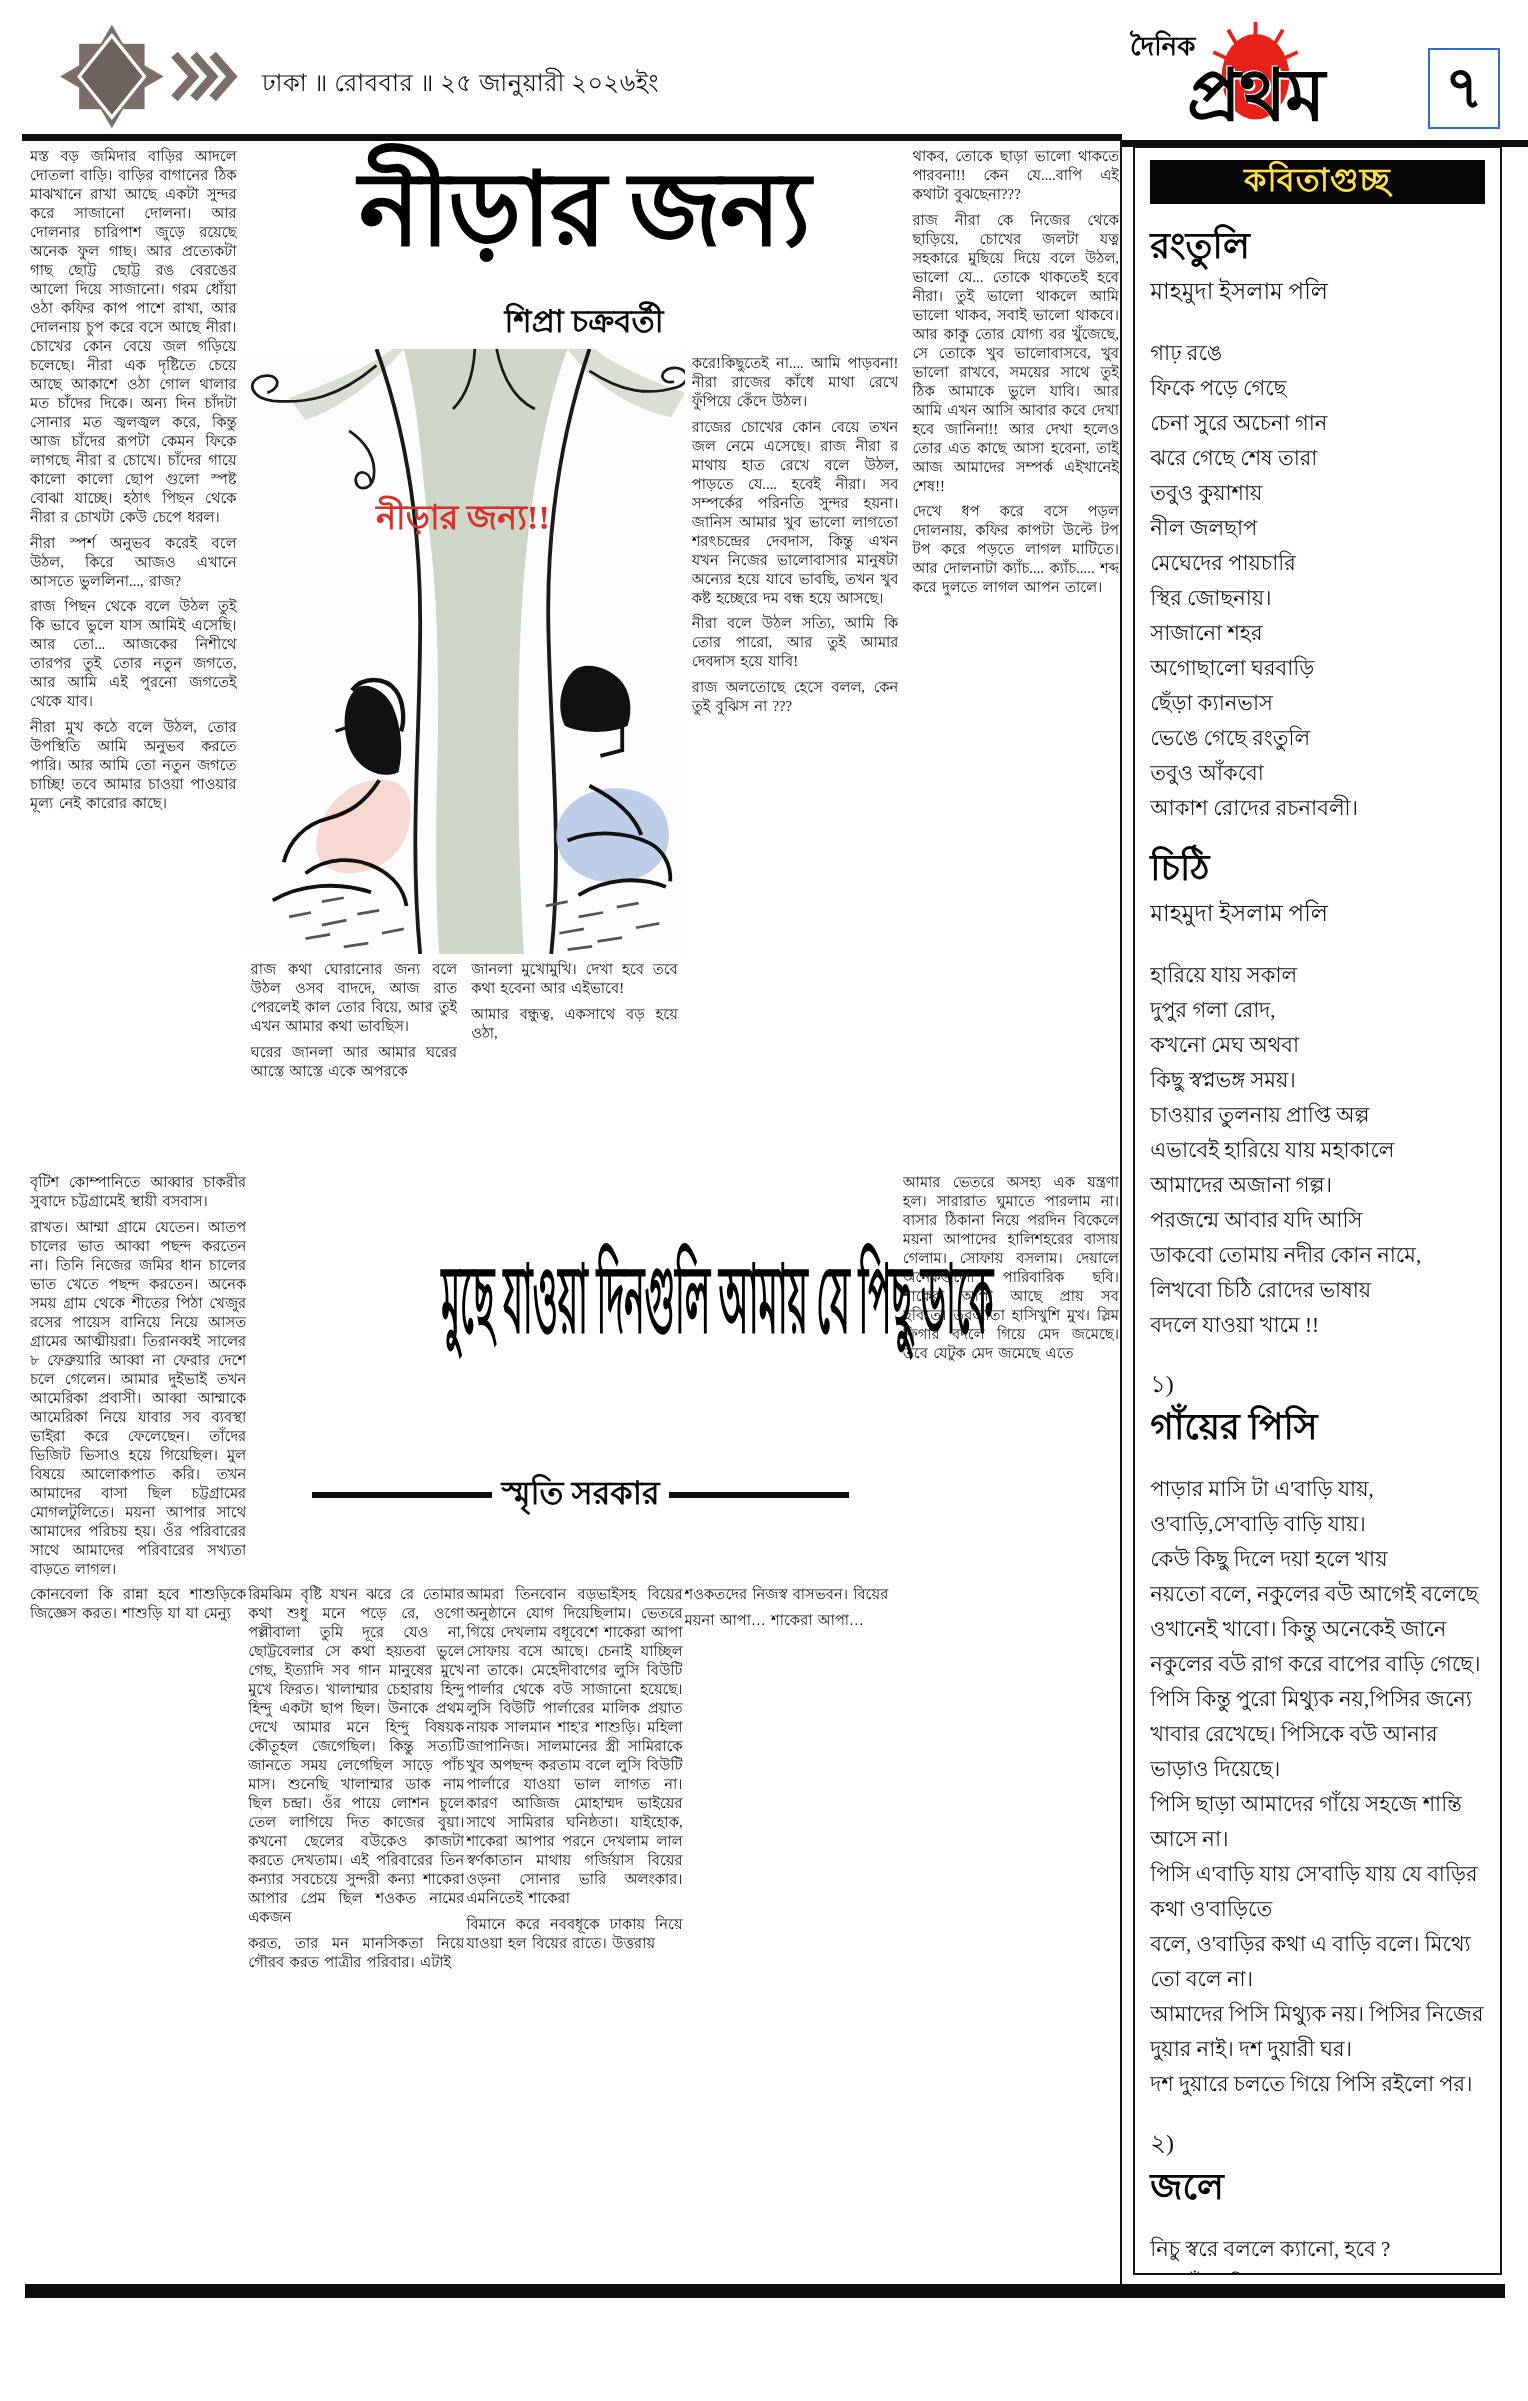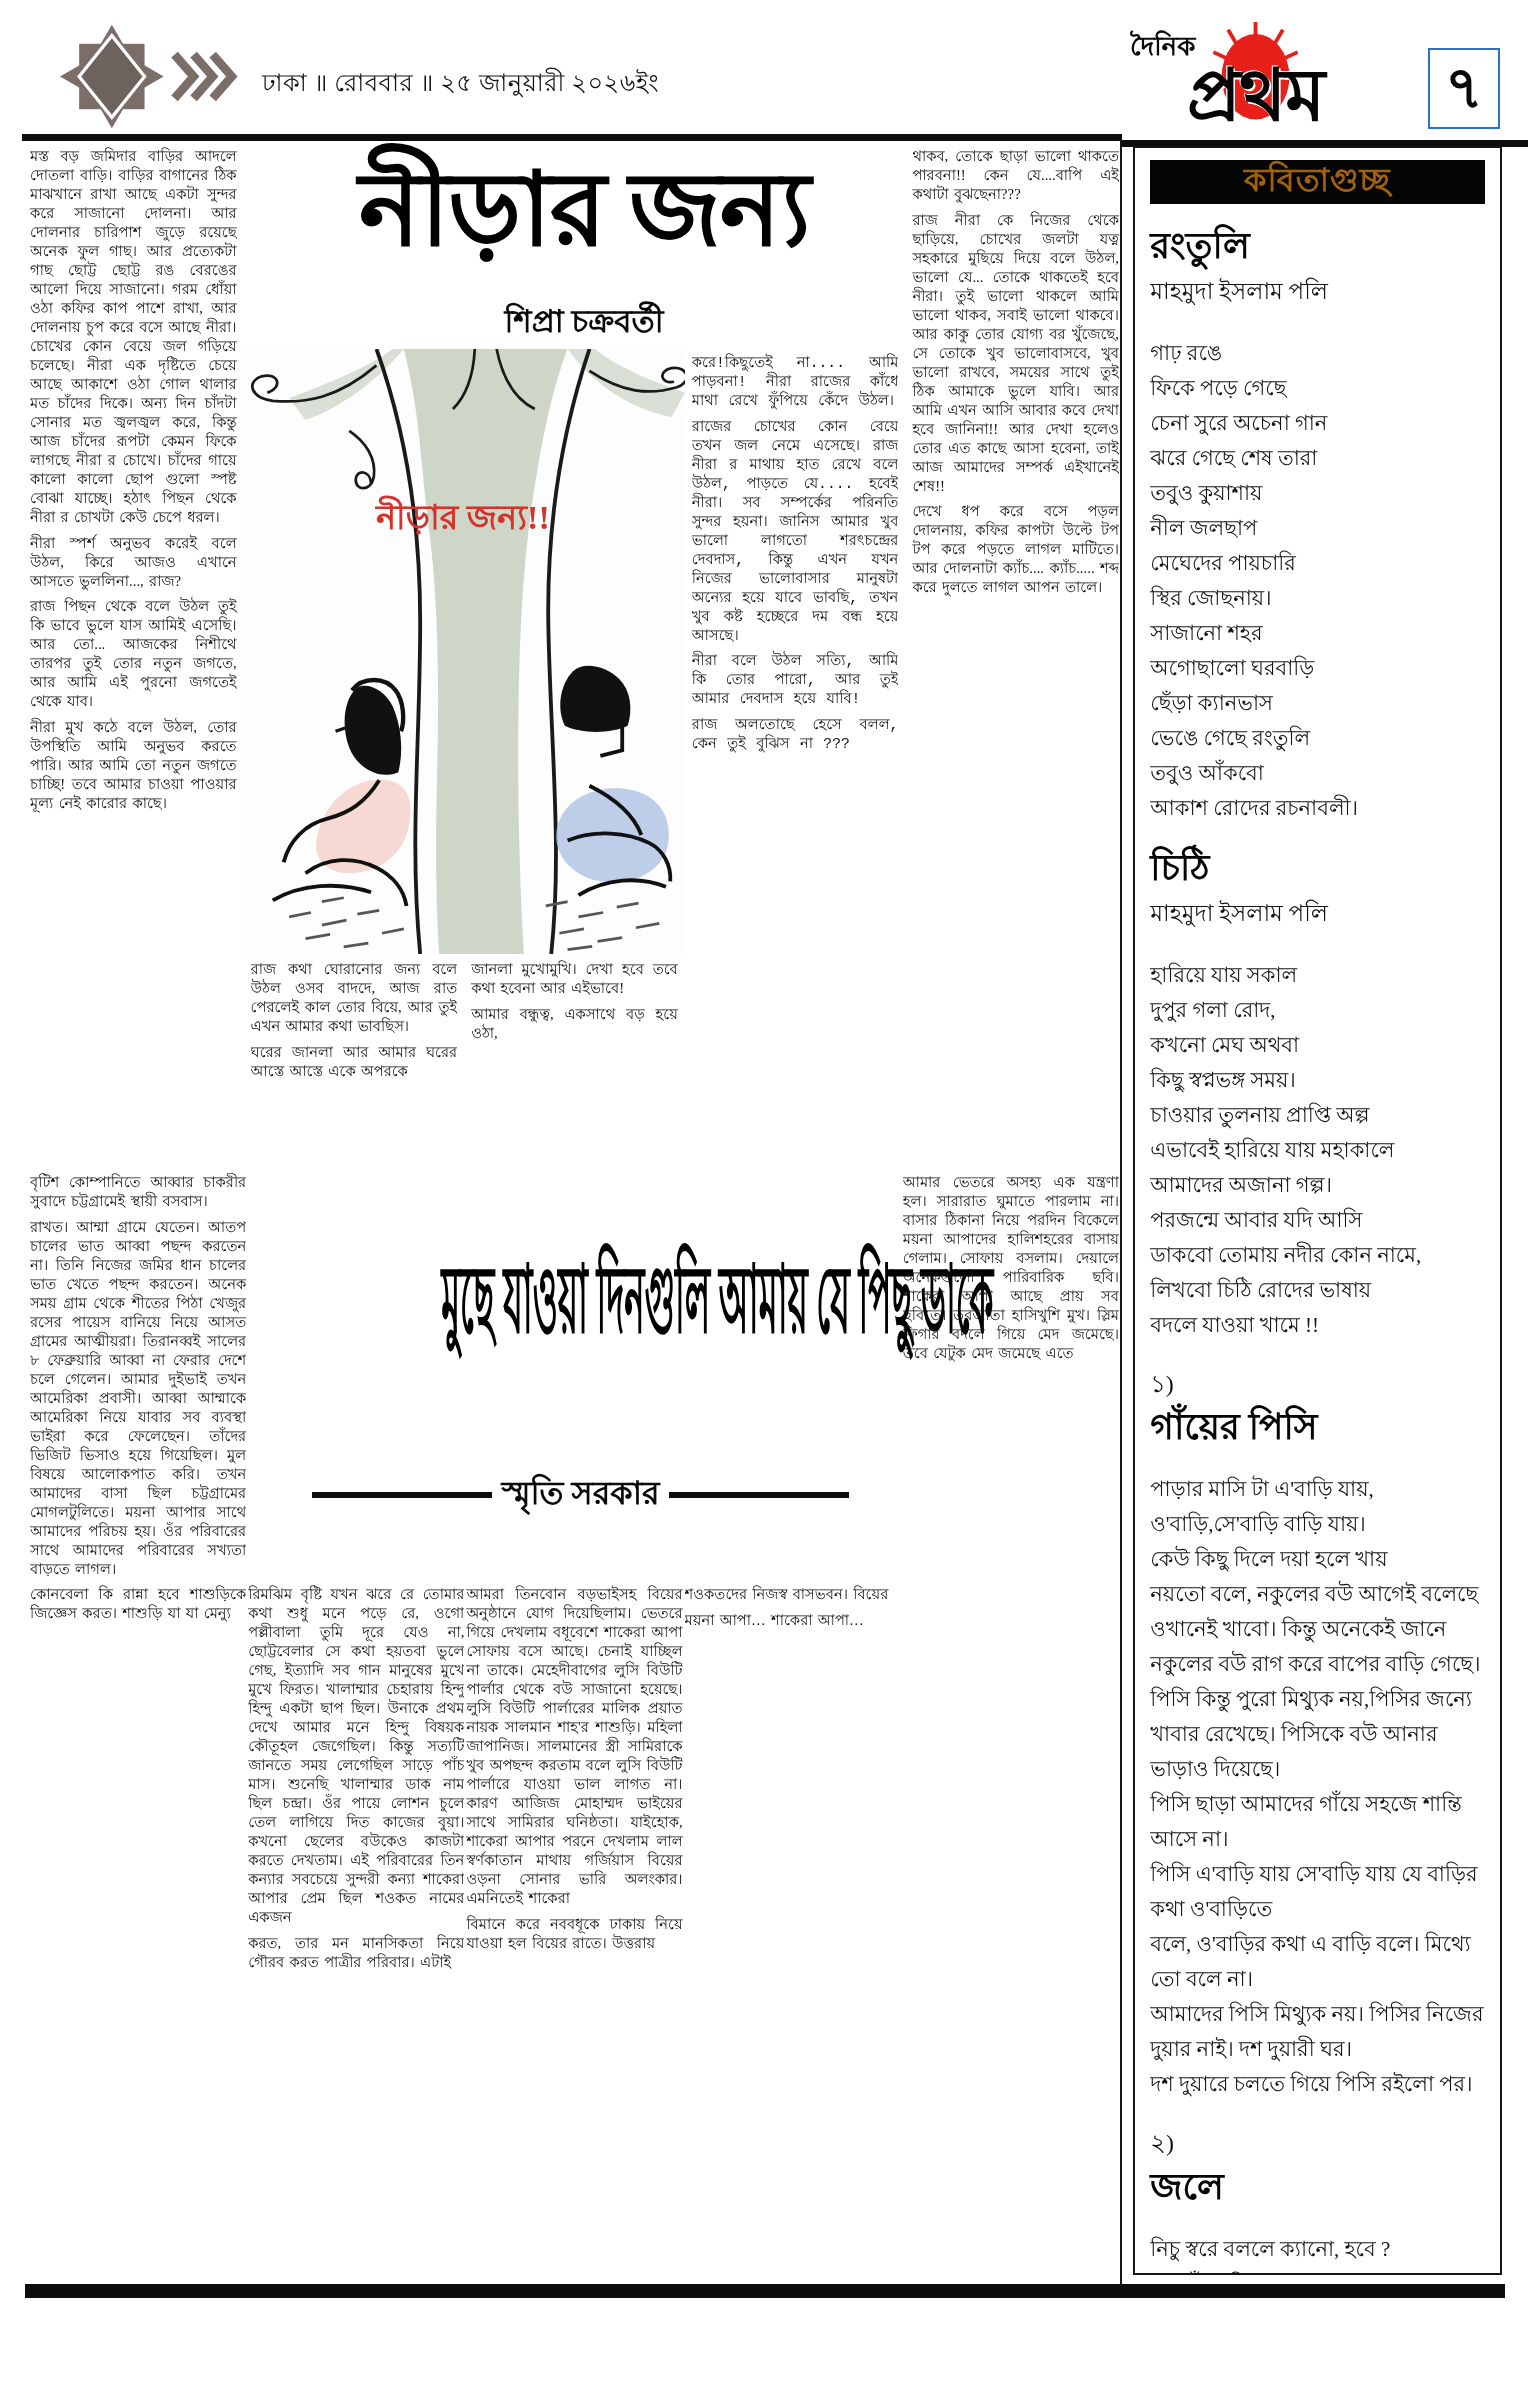--- a/index.html
+++ b/index.html
@@ -21,35 +21,35 @@
   .footer-bar { position:absolute; left:24.6px; top:2284px; width:1480px; height:14px; background:#0d0d0d; }
 
   
   .main-title { position:absolute; left:262px; top:146px; width:644px; text-align:center; font-size:103px; font-weight:900; color:#000; line-height:1.25; letter-spacing:-1.6px; }
   .main-byline { position:absolute; left:262px; top:297px; width:644px; text-align:center; font-size:31px; font-weight:600; color:#0a0a0a; }
   .cols-main { position:absolute; left:30px; top:147px; width:1089px; height:1023px; display:grid; grid-template-columns:repeat(5,1fr); column-gap:14px; }
   .cols-bottom { position:absolute; left:30px; top:1173px; width:1089px; height:1109px; display:grid; grid-template-columns:repeat(5,1fr); column-gap:2px; }
   .col { overflow:hidden; height:100%; }
   .col .para { font-size:14.7px; line-height:19px; text-align:justify; word-spacing:1.6px; margin-bottom:6.5px; color:#121212; }
   .pad-img { padding-top:813px; }
-  .pad-head { padding-top:207px;font-family:Liberation Mono, monospace; }
+  .pad-head { padding-top:207px; }
   .pad-head2 { padding-top:412px; }
 
   .illustration { position:absolute; left:240px; top:349px; width:445px; height:605px; background:#fdfdfd; }
 
   
   .second-title-wrap { position:absolute; left:257px; top:1228px; width:647px; height:186px; overflow:visible; text-align:left; }
   .second-title { display:inline-block; white-space:nowrap; font-size:57px; font-weight:900; color:#000; transform:scale(0.60,1.65); transform-origin:center top; letter-spacing:0px; }
   .second-byline-row { position:absolute; left:257px; top:1468px; width:647px; display:flex; align-items:center; justify-content:center; gap:9px; }
   .second-byline { font-size:32px; font-weight:700; color:#0a0a0a; }
   .byline-bar { width:180px; height:6px; background:#0d0d0d; }
 
   
   .poembox { position:absolute; left:1133px; top:146px; width:369px; height:2129px; border:2.7px solid #141414; background:#fff; padding:12px 15.3px; overflow:hidden; }
-  .poem-banner { width:100%; height:44px; background:#050505; color:#a16207; display:flex; align-items:center; justify-content:center; font-size:32px; font-weight:bold; letter-spacing:1.1px; }
+  .poem-banner { width:100%; height:44px; background:#050505; color:#fde047; display:flex; align-items:center; justify-content:center; font-size:32px; font-weight:bold; letter-spacing:1.1px; }
   .poem { margin-top:22px; }
   .poem-number { font-size:24px; color:#111; margin-bottom:2.2px; }
   .poem-title { font-size:36px; font-weight:800; color:#050505; line-height:1.15; }
   .poem-author { font-size:23px; color:#151515; margin-top:5.5px; }
   .poem-lines { margin-top:24px; }
   .poem-line { font-size:21px; line-height:35px; color:#141414; }
 </style>
 </head>
 <body>
 

